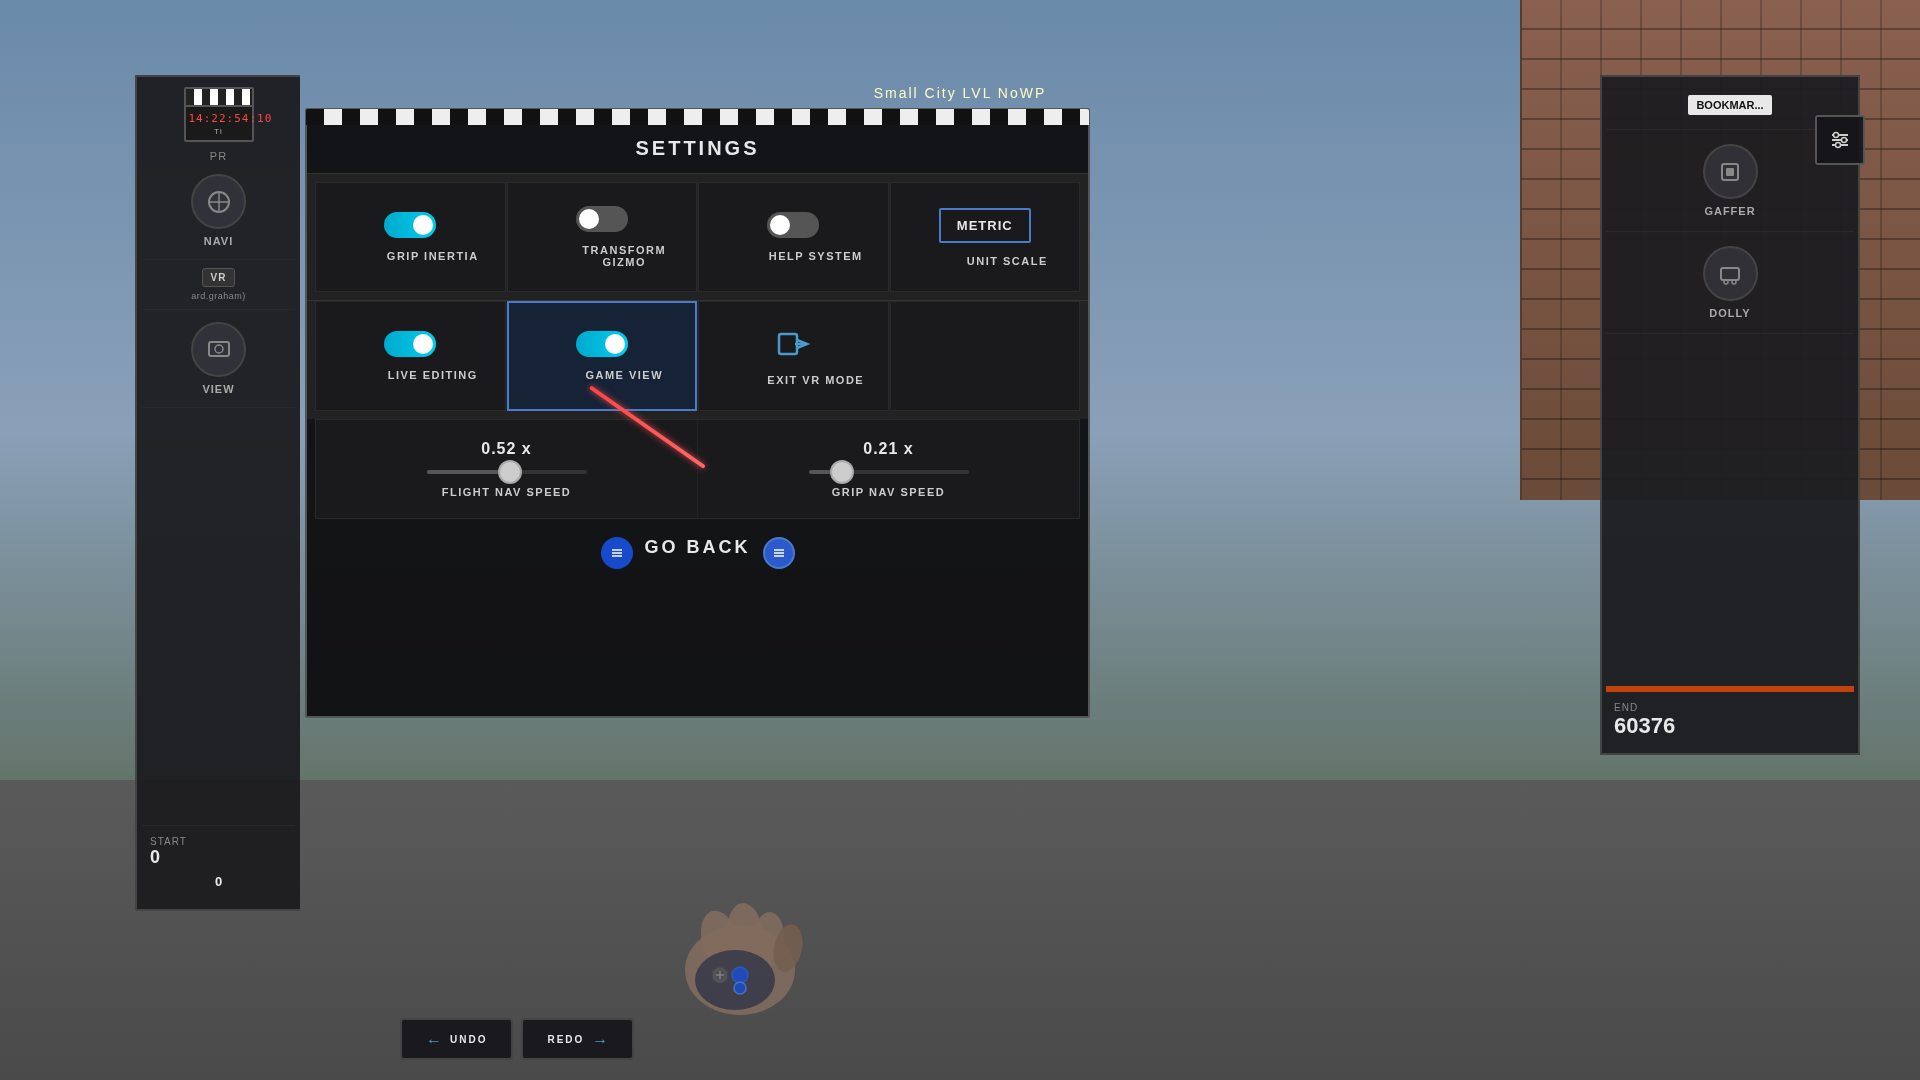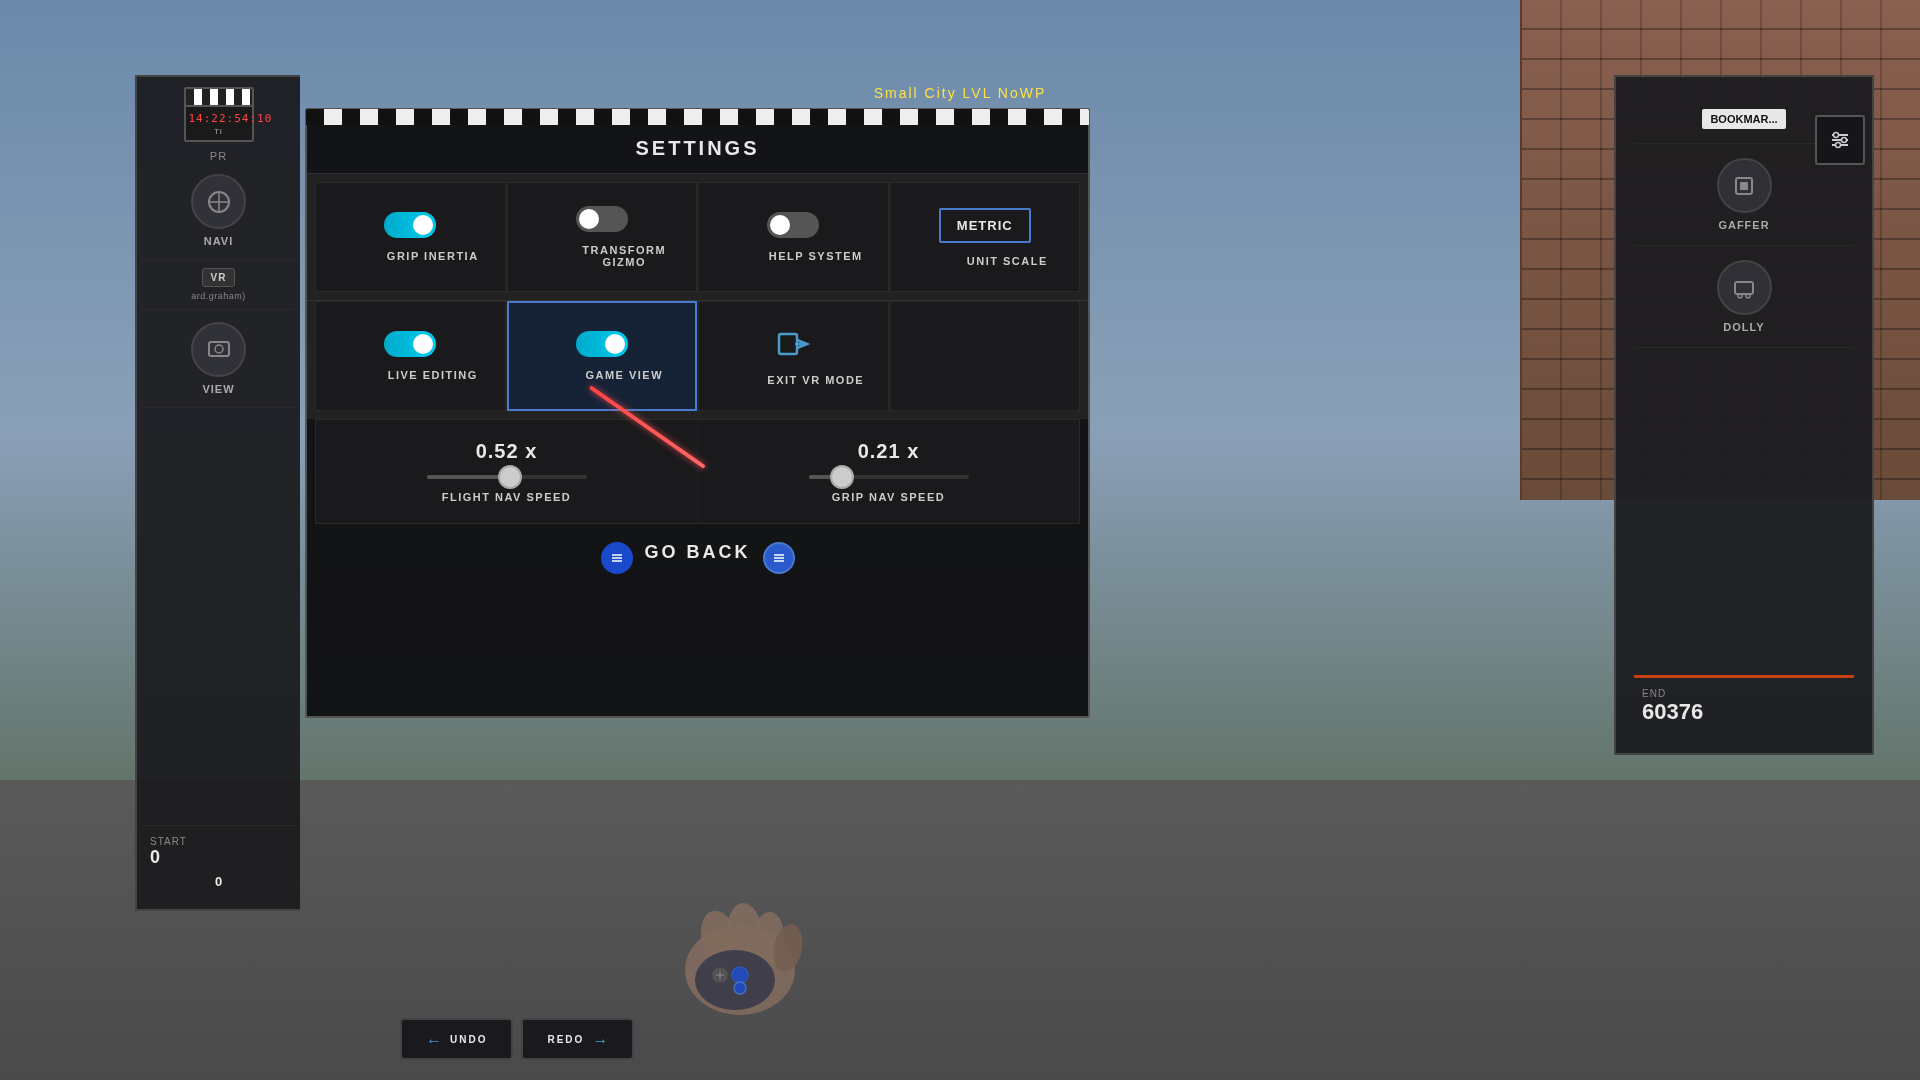--- a/index.html
+++ b/index.html
@@ -197,21 +197,21 @@
       display: flex;
       flex-direction: column;
       align-items: center;
       justify-content: center;
       padding: 20px 30px;
       gap: 8px;
     }
 
     .slider-value {
       color: #e8e8e8;
-      font-size: 20px;
+      font-size: 16px;
       font-weight: bold;
       letter-spacing: 1px;
     }
 
     .slider-track {
       width: 100%;
       height: 4px;
       background: #333;
       border-radius: 2px;
       position: relative;
@@ -418,30 +418,30 @@
     .frame-counter {
       color: #e8e8e8;
       font-size: 13px;
       font-weight: bold;
       text-align: center;
     }
 
     
     .right-panel {
       position: absolute;
-      right: 46px;
+      right: 60px;
       top: 75px;
       width: 260px;
       height: 680px;
       background: rgba(28, 28, 32, 0.95);
       border: 2px solid #444;
       display: flex;
       flex-direction: column;
       align-items: center;
-      padding: 18px;
+      padding: 4px;
       z-index: 8;
     }
 
     .right-nav-item {
       width: 100%;
       display: flex;
       flex-direction: column;
       align-items: center;
       padding: 14px 5px;
       gap: 6px;
@@ -508,21 +508,21 @@
       background: repeating-linear-gradient(90deg, #111 0, #111 18px, #eee 18px, #eee 36px);
       border-radius: 2px 2px 0 0;
       z-index: 2;
     }
 
     .small-city-label {
       position: absolute;
       top: 85px;
       left: 50%;
       transform: translateX(-50%);
-      color: #fde047;
+      color: #fef9c3;
       font-size: 14px;
       letter-spacing: 2px;
       z-index: 6;
       white-space: nowrap;
     }
   </style>
 </head>
 <body>
 
 <div class="bg-scene"></div>
@@ -727,21 +727,21 @@
     <div class="nav-circle">
       <svg width="28" height="28" viewBox="0 0 28 28">
         <rect x="5" y="8" width="18" height="12" rx="2" fill="none" stroke="#888" stroke-width="2"></rect>
         <circle cx="10" cy="22" r="2" fill="none" stroke="#888" stroke-width="1.5"></circle>
         <circle cx="18" cy="22" r="2" fill="none" stroke="#888" stroke-width="1.5"></circle>
       </svg>
     </div>
     <div class="nav-label">DOLLY</div>
   </div>
 
-  <div style="width:100%; padding:10px 8px; border-top:3px solid #c2410c; margin-top:auto;">
+  <div style="width:100%; padding:10px 8px; border-top:6px solid #c2410c; margin-top:auto;">
     <div class="start-end-label">END</div>
     <div class="start-end-value" style="font-size:22px;">60376</div>
   </div>
 </div>
 
 <div class="bottom-toolbar">
   <div class="toolbar-btn">
     <span style="color:#4a9acc; font-size:16px;">←</span>
     <span class="toolbar-btn-label">UNDO</span>
   </div>

